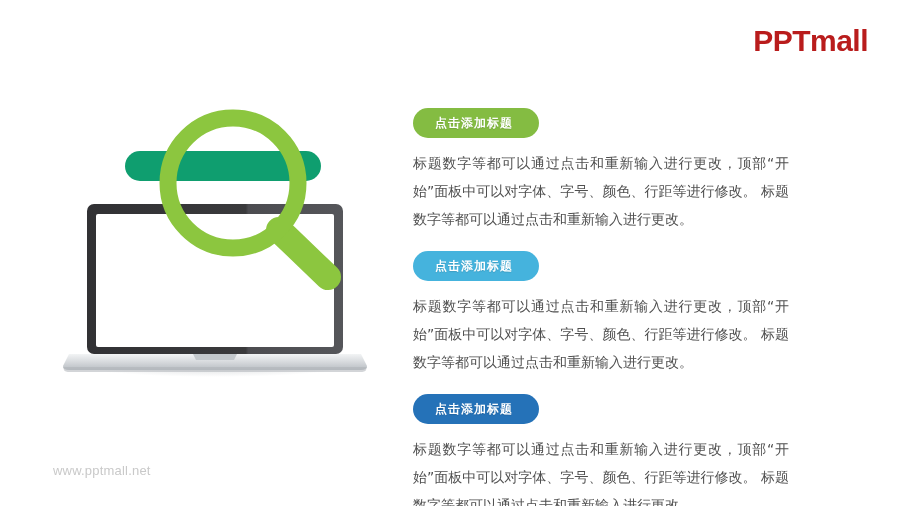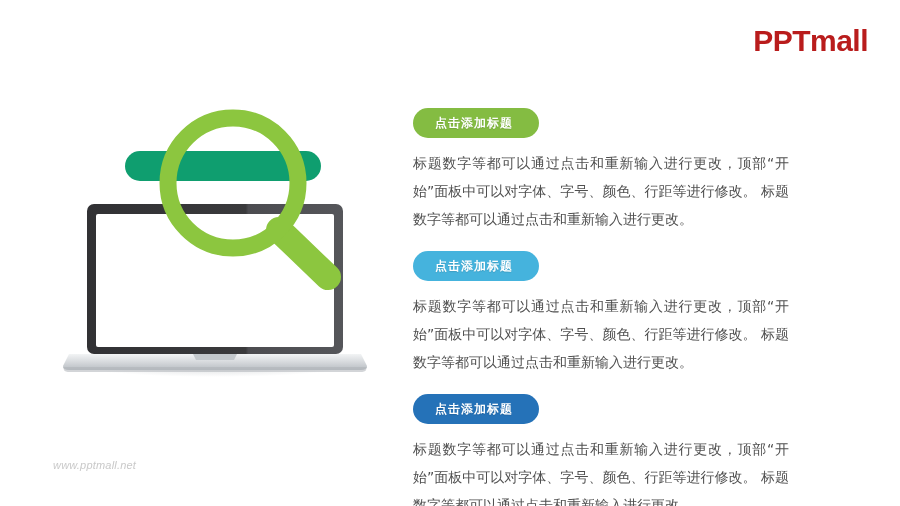--- a/index.html
+++ b/index.html
@@ -24,25 +24,24 @@
     font-weight: bold;
     letter-spacing: -0.5px;
     color: #b91c1c;
     user-select: none;
   }
 
   
   #footer-url {
     position: absolute;
     left: 53px;
-    bottom: 35px;
-    font-size: 11px;
+    bottom: 28px;
+    font-size: 13px;
     color: #c9c9c9;
     letter-spacing: 0.2px;
-    font-style: italic;
   }
 
   
   #illustration {
     position: absolute;
     left: 55px;
     top: 108px;
     width: 320px;
     height: 272px;
   }

